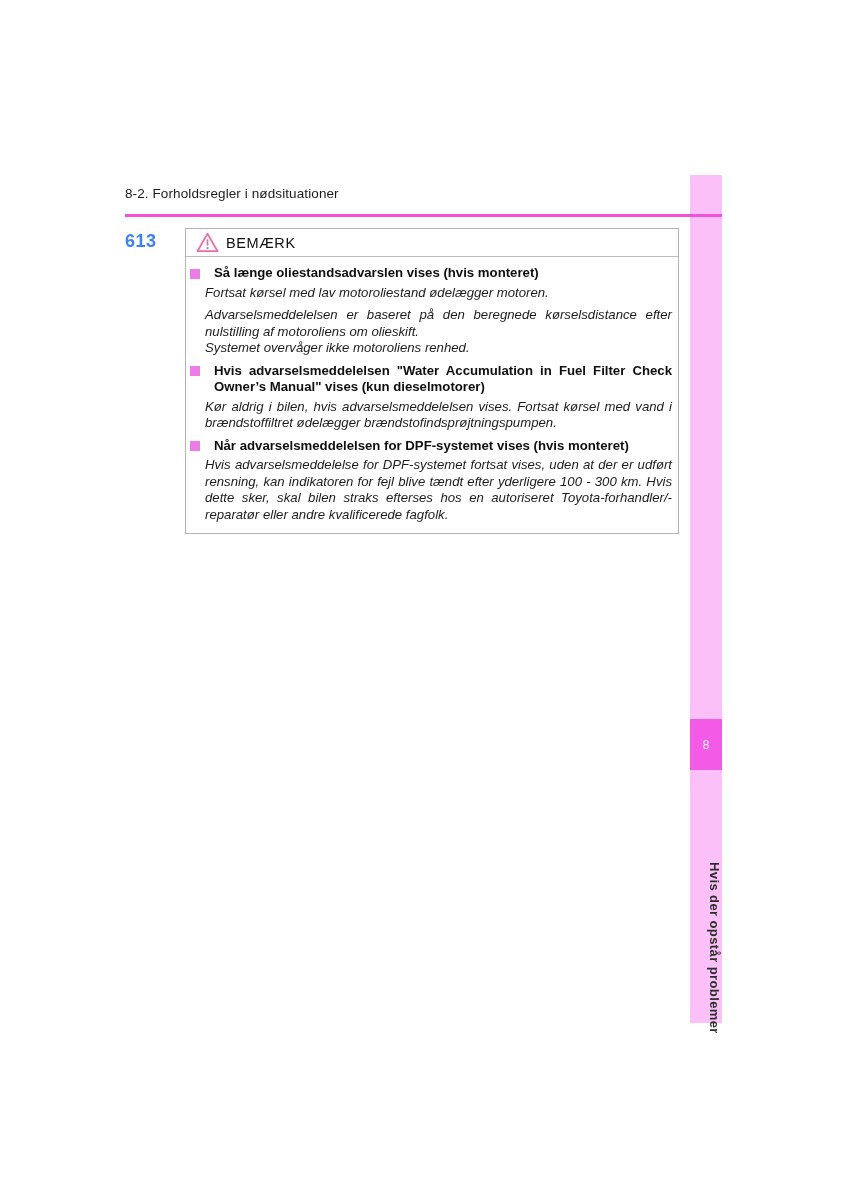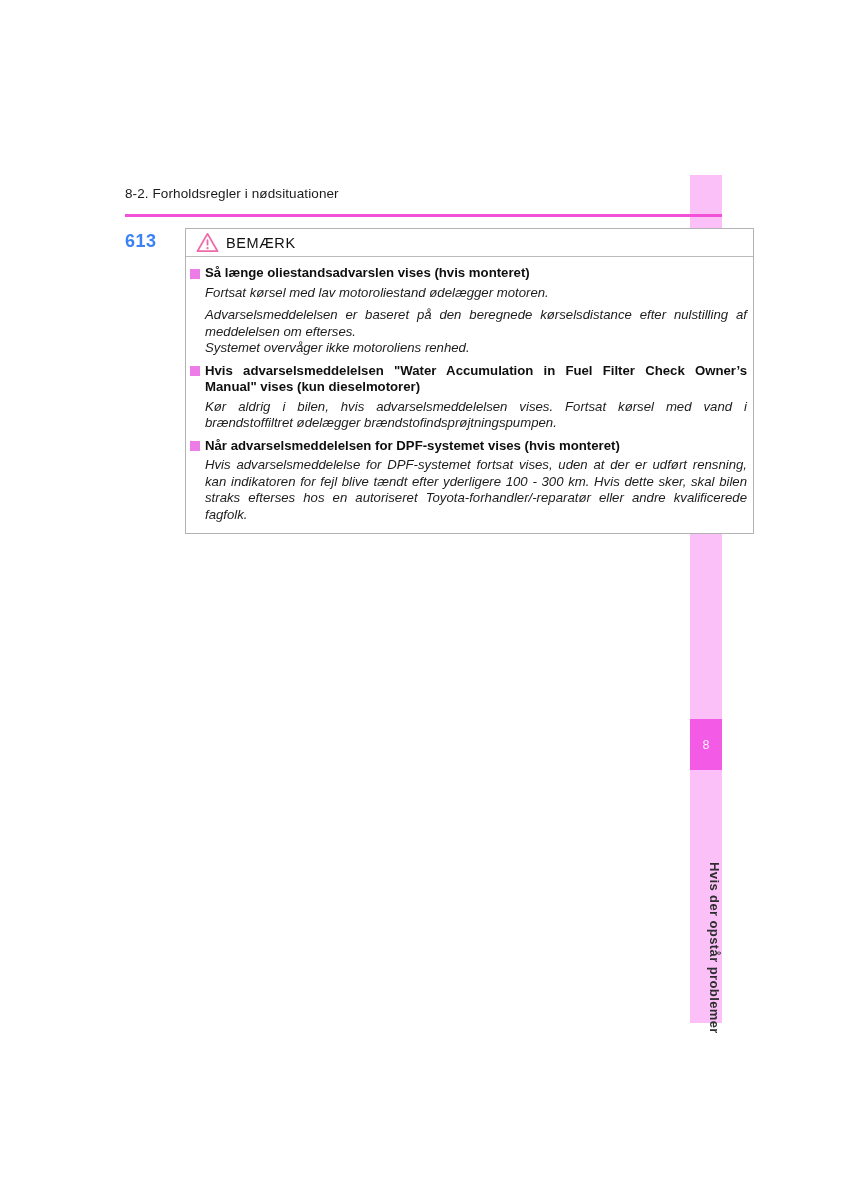--- a/index.html
+++ b/index.html
@@ -46,39 +46,39 @@
     display: flex; align-items: flex-start; justify-content: center;
     writing-mode: vertical-rl;
     font-size: 13px; font-weight: bold; color: #2e2e2e;
     letter-spacing: 0.4px;
     padding-top: 4px;
   }
 
   
   .notice-box {
     position: absolute;
-    left: 185px; top: 228px; width: 569px;
+    left: 185px; top: 228px; width: 494px;
     background: #ffffff;
     border: 1px solid #b3b3b3;
     z-index: 2;
   }
   .notice-header {
     display: flex; align-items: center; gap: 7px;
     padding: 4px 12px 4px 10px;
     border-bottom: 1px solid #bcbcbc;
     height: 28px;
   }
   .notice-title { font-size: 14.5px; color: #111; letter-spacing: 0.6px; }
   .warn-icon { width: 23px; height: 21px; flex: 0 0 auto; }
 
   .notice-body { padding: 8px 6px 10px 4px; }
   .notice-item + .notice-item { margin-top: 6px; }
   .item-heading {
     position: relative;
-    padding-left: 15px;
+    padding-left: 24px;
     font-weight: bold;
     font-size: 13.2px;
     line-height: 16.5px;
     color: #0f0f0f;
     text-align: justify;
     margin-bottom: 3px;
   }
   .bullet {
     position: absolute; left: 0; top: 3.5px;
     width: 10px; height: 10px;
@@ -122,21 +122,21 @@
 
     <div class="notice-item">
       <div class="item-heading">
         <span class="bullet" style="background: rgb(238, 124, 232);"></span>
         <span>Så længe oliestandsadvarslen vises (hvis monteret)</span>
       </div>
       <p class="item-para">Fortsat kørsel med lav motoroliestand ødelægger motoren.</p>
     </div>
 
     <div class="notice-item">
-      <p class="item-para">Advarselsmeddelelsen er baseret på den beregnede kørselsdistance efter nulstilling af meddelelsen om efterses.</p>
+      <p class="item-para">Advarselsmeddelelsen er baseret på den beregnede kørselsdistance efter nulstilling af motoroliens om olieskift.</p>
       <p class="item-para">Systemet overvåger ikke motoroliens renhed.</p>
     </div>
 
     <div class="notice-item">
       <div class="item-heading">
         <span class="bullet" style="background: rgb(238, 124, 232);"></span>
         <span>Hvis advarselsmeddelelsen "Water Accumulation in Fuel Filter Check Owner’s Manual" vises (kun dieselmotorer)</span>
       </div>
       <p class="item-para">Kør aldrig i bilen, hvis advarselsmeddelelsen vises. Fortsat kørsel med vand i brændstoffiltret ødelægger brændstofindsprøjtningspumpen.</p>
     </div>

